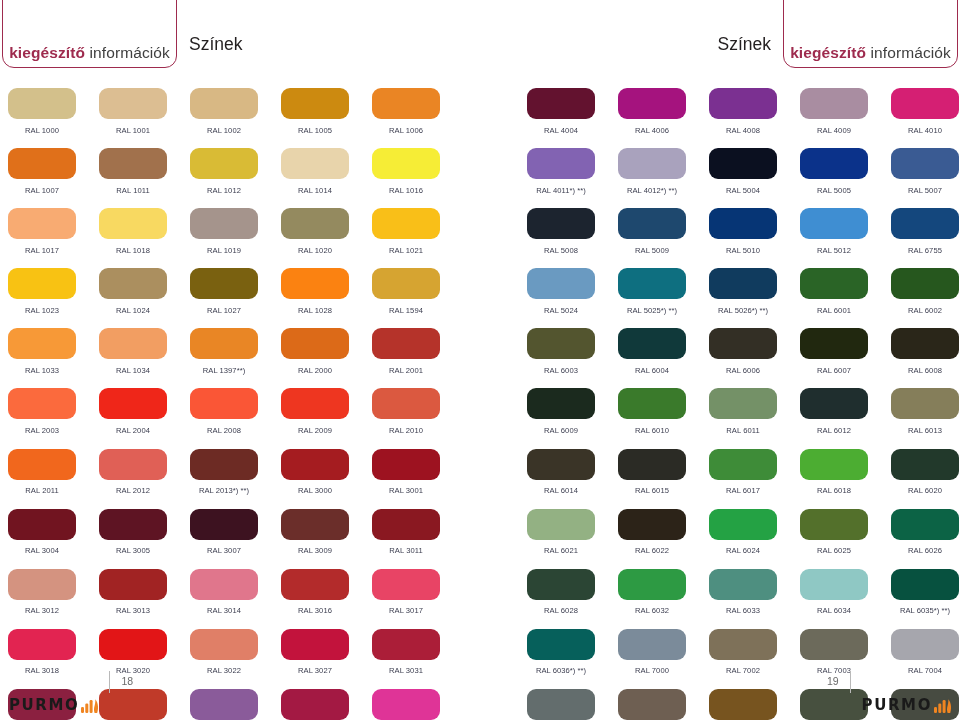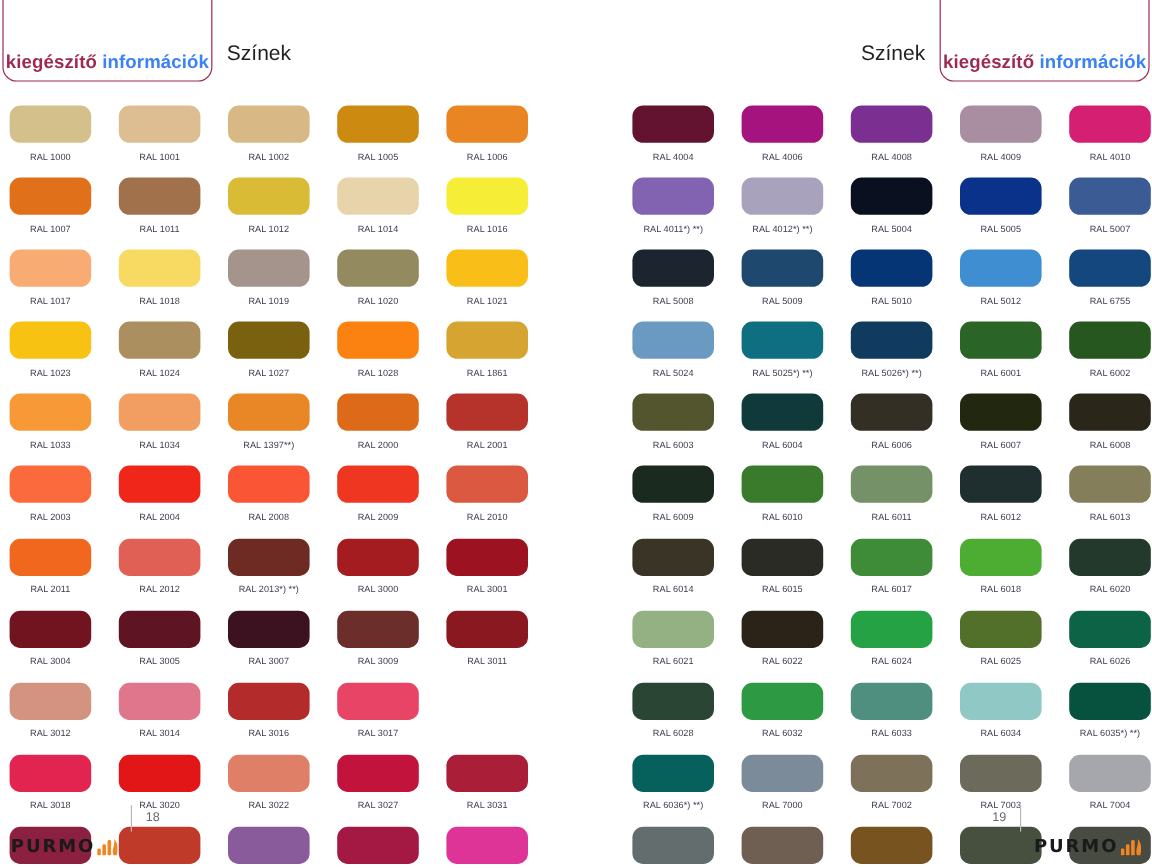--- a/index.html
+++ b/index.html
@@ -31,21 +31,21 @@
     white-space: nowrap;
   }
   .tab-left  { left: 2px;  width: 175px; }
   .tab-right { right: 2px; width: 175px; }
   .tab-text {
     font-size: 15.5px;
     letter-spacing: .1px;
     line-height: 1;
   }
   .tab-bold   { color: #9e2b4e; font-weight: bold; }
-  .tab-normal { color: #3b82f6; font-weight: bold; }
+  .tab-normal { color: #404040; font-weight: normal; }
 
   .section-title {
     position: absolute;
     top: 36px;
     font-size: 17.5px;
     color: #231f20;
     line-height: 1;
     white-space: nowrap;
   }
   .section-title-left  { left: 189px; }
@@ -212,21 +212,21 @@
         <div class="cell">
           <div class="swatch" style="background: rgb(122, 97, 16);"></div>
           <div class="label">RAL 1027</div>
         </div>
         <div class="cell">
           <div class="swatch" style="background: rgb(251, 130, 17);"></div>
           <div class="label">RAL 1028</div>
         </div>
         <div class="cell">
           <div class="swatch" style="background: rgb(214, 164, 49);"></div>
-          <div class="label">RAL 1861</div>
+          <div class="label">RAL 1594</div>
         </div>
       </div>
       <div class="row">
         <div class="cell">
           <div class="swatch" style="background: rgb(247, 153, 55);"></div>
           <div class="label">RAL 1033</div>
         </div>
         <div class="cell">
           <div class="swatch" style="background: rgb(242, 158, 98);"></div>
           <div class="label">RAL 1034</div>
@@ -307,20 +307,24 @@
         </div>
         <div class="cell">
           <div class="swatch" style="background: rgb(138, 24, 33);"></div>
           <div class="label">RAL 3011</div>
         </div>
       </div>
       <div class="row">
         <div class="cell">
           <div class="swatch" style="background: rgb(212, 147, 128);"></div>
           <div class="label">RAL 3012</div>
+        </div>
+        <div class="cell">
+          <div class="swatch" style="background: rgb(161, 35, 35);"></div>
+          <div class="label">RAL 3013</div>
         </div>
         <div class="cell">
           <div class="swatch" style="background: rgb(224, 118, 140);"></div>
           <div class="label">RAL 3014</div>
         </div>
         <div class="cell">
           <div class="swatch" style="background: rgb(179, 43, 43);"></div>
           <div class="label">RAL 3016</div>
         </div>
         <div class="cell">

